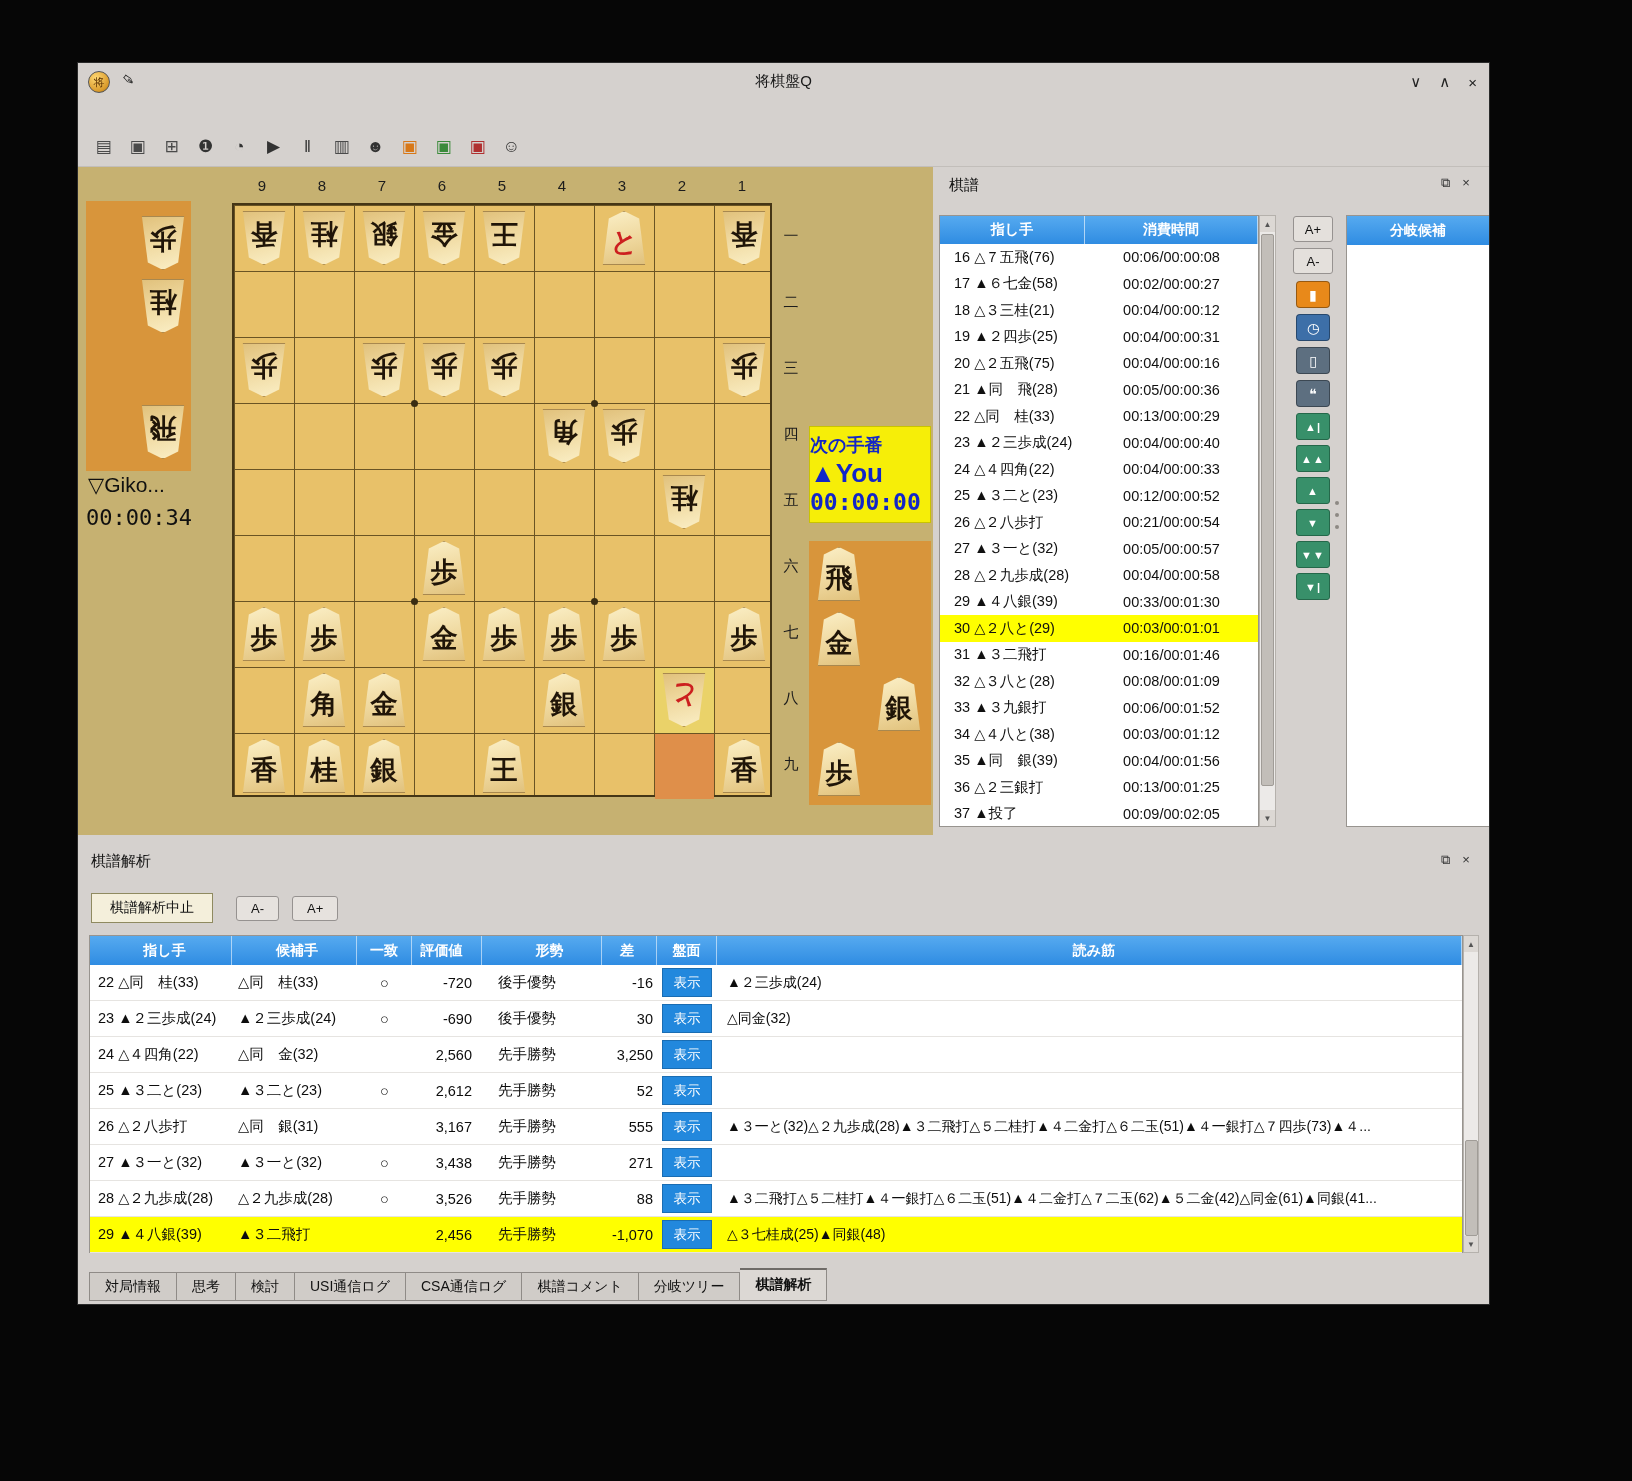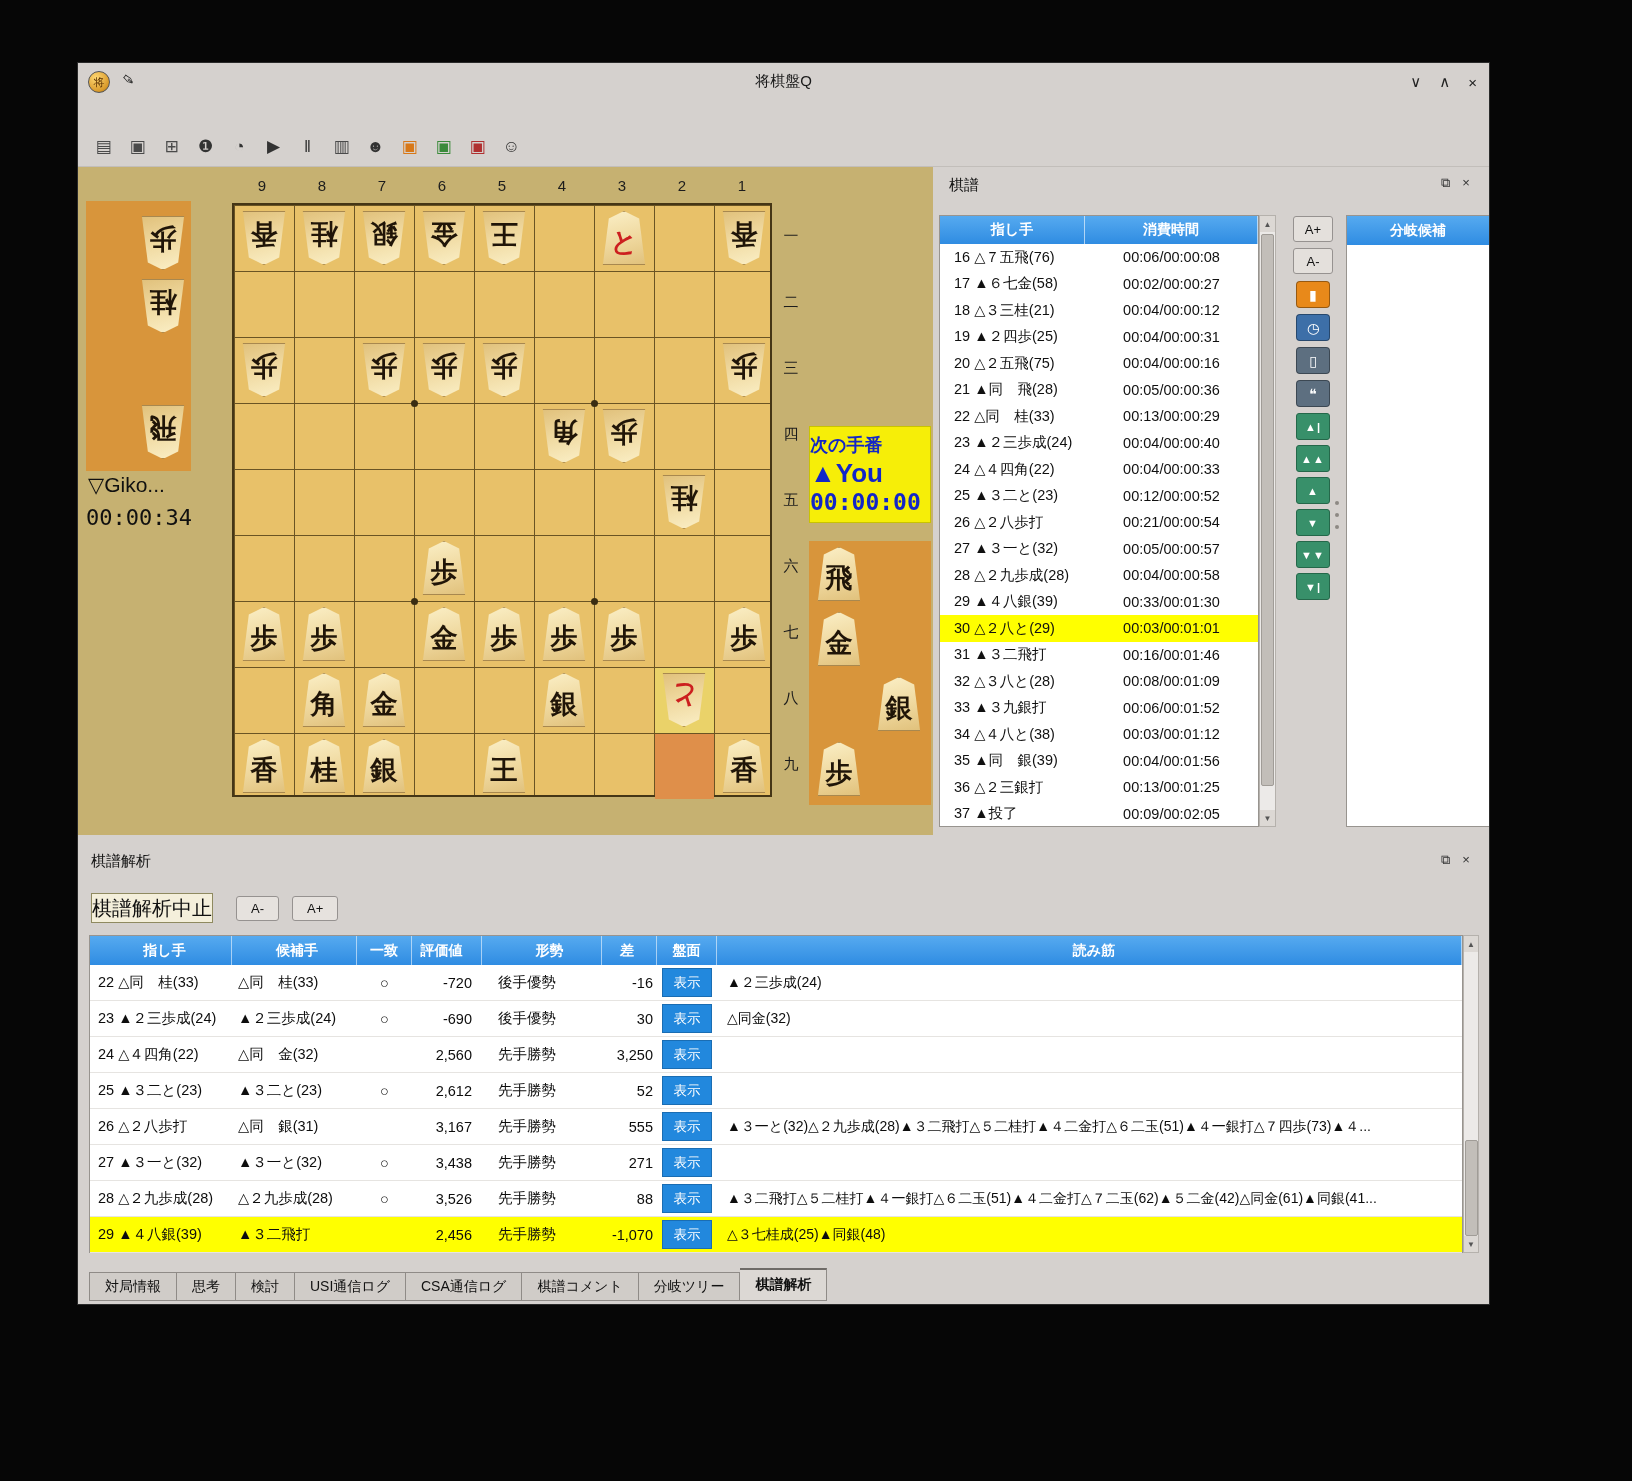--- a/index.html
+++ b/index.html
@@ -62,21 +62,21 @@
 .sbtn{position:absolute;left:1215px;width:40px;height:26px;background:#e4e0dc;border:1px solid #969290;border-radius:3px;font-size:13px;display:flex;align-items:center;justify-content:center;color:#111}
 .ibtn{position:absolute;left:1218px;width:34px;height:27px;border-radius:4px;display:flex;align-items:center;justify-content:center;color:#fff;font-size:14px;border:1px solid rgba(0,0,0,.35)}
 .navbtn{position:absolute;left:1218px;width:34px;height:27px;border-radius:3px;background:#38906a;border:1px solid #25684a;color:#fff;font-size:11px;display:flex;align-items:center;justify-content:center;font-weight:bold;letter-spacing:1px}
 .split-dots{position:absolute;left:1256px;top:438px;width:6px;height:40px;display:flex;flex-direction:column;gap:8px;align-items:center}
 .split-dots i{width:4px;height:4px;border-radius:50%;background:#8d8984}
 #branch{position:absolute;left:1268px;top:152px;width:144px;height:612px;background:#fff;border:1px solid #98948f}
 .bhead{height:29px;background:linear-gradient(#56aaf0,#2f8ce2);color:#fff;font-size:14px;font-weight:bold;display:flex;align-items:center;justify-content:center}
 
 #ana-title{left:13px;top:789px}
 #ana-dock{left:1363px;top:789px}
-#stopbtn{position:absolute;left:13px;top:830px;width:122px;height:30px;background:#f4efdb;border:1px solid #8f8a60;font-size:20px;display:flex;align-items:center;justify-content:center;color:#111}
+#stopbtn{position:absolute;left:13px;top:830px;width:122px;height:30px;background:#f4efdb;border:1px solid #8f8a60;font-size:14px;display:flex;align-items:center;justify-content:center;color:#111}
 .fbtn{position:absolute;top:833px;height:25px;background:#e6e2de;border:1px solid #969290;border-radius:3px;font-size:13px;display:flex;align-items:center;justify-content:center;padding:0 14px;color:#111}
 #fminus{left:158px}#fplus{left:214px}
 #anatable{position:absolute;left:11px;top:872px;width:1374px;height:318px;background:#fff;border:1px solid #98948f}
 .ahead{display:flex;height:29px;background:linear-gradient(#56aaf0,#2f8ce2);color:#fff;font-size:14px;font-weight:bold}
 .ahead div{display:flex;align-items:center;justify-content:center;border-right:1px solid rgba(255,255,255,.55)}
 #arows{position:absolute;top:29px;left:0;width:100%;height:288px;overflow:hidden}
 .arow{display:flex;height:36px;align-items:center;font-size:14.5px;color:#0d0d0d;border-bottom:1px solid #e6e4e1}
 .arow.cur{background:#ffff00}
 .ac{overflow:hidden;white-space:nowrap}
 .c-move{width:142px;padding-left:8px}

